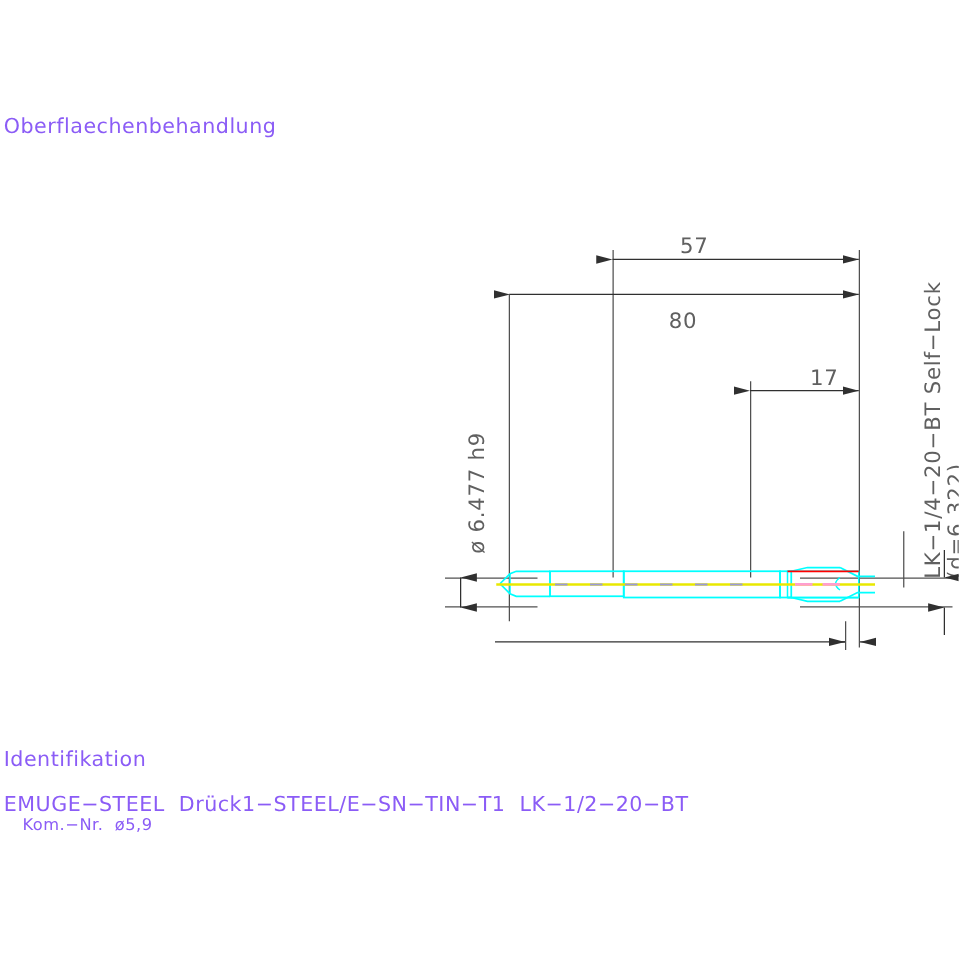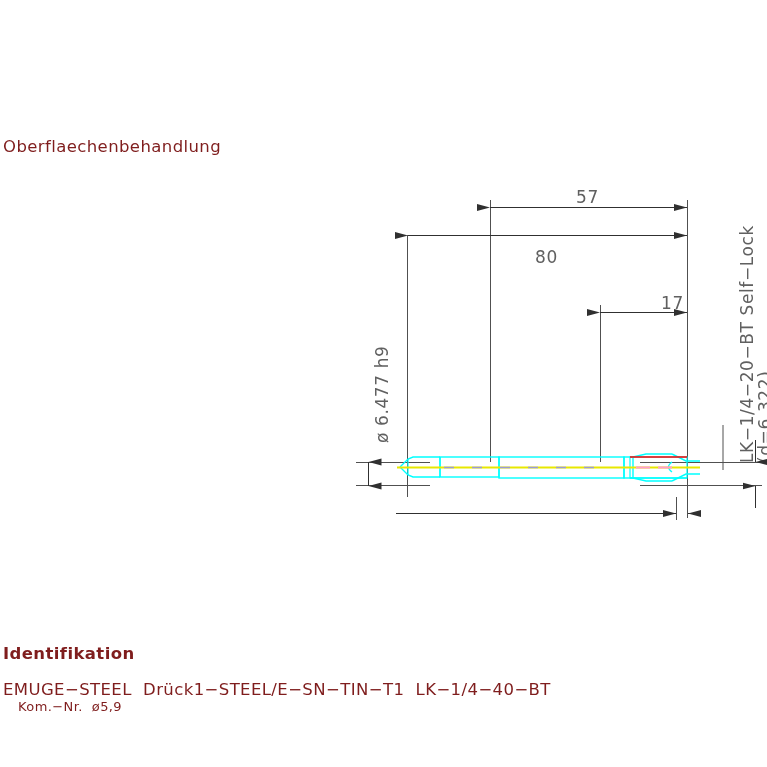--- a/index.html
+++ b/index.html
@@ -15,42 +15,41 @@
     font-family: "DejaVu Sans", sans-serif;
   }
   .stage {
     position: absolute;
     left: 0; top: 0;
     width: 767px; height: 767px;
   }
   .txt {
     position: absolute;
     white-space: pre;
-    color: #7f1d1d;
+    color: #8b5cf6;
     font-family: "DejaVu Sans", sans-serif;
     letter-spacing: 0.4px;
-    margin-top: 46px;
   }
   #lbl-oberflaechen { left: 3px; top: 91px; font-size: 16.5px; }
   #lbl-tin          { left: 3px; top: 130px; font-size: 16.5px; }
-  #lbl-identifikation { left: 3px; top: 598px; font-size: 16.5px; font-weight: bold; }
+  #lbl-identifikation { left: 3px; top: 598px; font-size: 16.5px; }
   #lbl-ident-line1  { left: 3px; top: 634px; font-size: 16.5px; }
   #lbl-ident-line2  { left: 18px; top: 653px; font-size: 13px; }
 
   .dimtext {
     position: absolute;
     white-space: pre;
     color: #606060;
     font-family: "DejaVu Sans", sans-serif;
     font-size: 17px;
     letter-spacing: 0.6px;
   }
-  #dim-57 { left: 576px; top: 187px; }
+  #dim-57 { left: 544px; top: 187px; }
   #dim-80 { left: 535px; top: 222px; margin-top: 25px; }
-  #dim-17 { left: 648px; top: 293px; margin-left: 13px; }
+  #dim-17 { left: 648px; top: 293px; }
   #dim-thread {
     left: 395px; top: 497px; font-size: 17px; letter-spacing: 0px;
   }
   .vtext {
     position: absolute;
     white-space: pre;
     color: #606060;
     font-family: "DejaVu Sans", sans-serif;
     font-size: 17px;
     letter-spacing: 0.6px;
@@ -63,21 +62,21 @@
 
   svg.draw { position: absolute; left: 0; top: 0; }
 </style>
 </head>
 <body>
 
 <div class="stage">
 
   <div class="txt" id="lbl-oberflaechen">Oberflaechenbehandlung</div>
   <div class="txt" id="lbl-identifikation">Identifikation</div>
-  <div class="txt" id="lbl-ident-line1">EMUGE−STEEL  Drück1−STEEL/E−SN−TIN−T1  LK−1/4−40−BT</div>
+  <div class="txt" id="lbl-ident-line1">EMUGE−STEEL  Drück1−STEEL/E−SN−TIN−T1  LK−1/2−20−BT</div>
   <div class="txt" id="lbl-ident-line2">Kom.−Nr.  ø5,9</div>
 
   <div class="dimtext" id="dim-57">57</div>
   <div class="dimtext" id="dim-80">80</div>
   <div class="dimtext" id="dim-17">17</div>
 
   <div class="vtext" id="dim-dia-left">ø 6.477 h9</div>
   <div class="vtext" id="dim-lk">LK−1/4−20−BT Self−Lock</div>
   <div class="vtext" id="dim-d6322">(d=6.322)</div>
 

